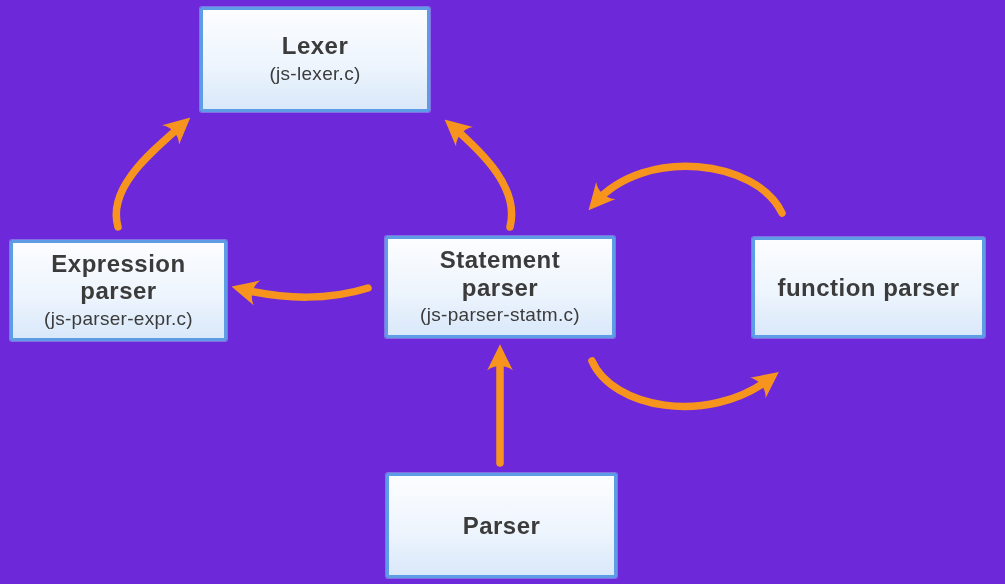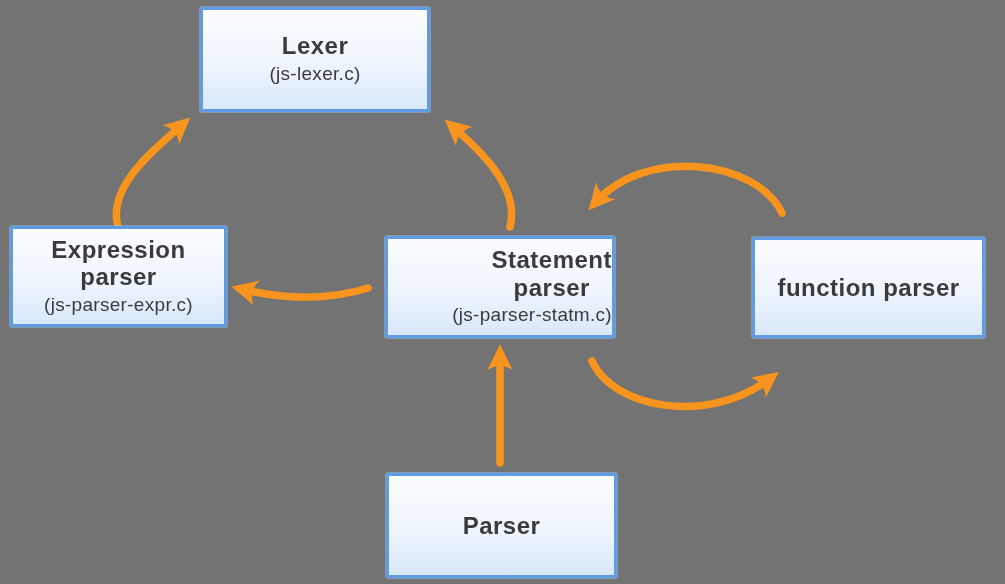--- a/index.html
+++ b/index.html
@@ -12,21 +12,21 @@
   * { margin: 0; padding: 0; box-sizing: border-box; }
   html, body { background: #ffffff; }
   body {
     font-family: "Liberation Sans", "DejaVu Sans", sans-serif;
     color: var(--text-color);
   }
   .stage {
     position: relative;
     width: 1005px;
     height: 584px;
-    background: #737373;
+    background: #6d28d9;
     overflow: hidden;
   }
   .edges {
     position: absolute;
     left: 0; top: 0;
     width: 1005px;
     height: 584px;
     pointer-events: none;
   }
   .edge {
@@ -56,22 +56,22 @@
     line-height: 1.15;
   }
   .node-subtitle {
     font-size: 19px;
     letter-spacing: 0.3px;
     white-space: nowrap;
     line-height: 1.3;
     margin-top: 2px;
   }
   #node-lexer             { left: 200px; top: 7px;   width: 230px; height: 105px; }
-  #node-expression-parser { left: 10px;  top: 226px; width: 217px; height: 101px; }
-  #node-statement-parser  { left: 385px; top: 236px; width: 230px; height: 102px; align-items: flex-end; }
+  #node-expression-parser { left: 10px;  top: 240px; width: 217px; height: 101px; }
+  #node-statement-parser  { left: 385px; top: 236px; width: 230px; height: 102px; }
   #node-function-parser   { left: 752px; top: 237px; width: 233px; height: 101px; }
   #node-parser            { left: 386px; top: 473px; width: 231px; height: 105px; }
 </style>
 </head>
 <body>
 
 <div class="stage">
 
   <svg class="edges" viewBox="0 0 1005 584" xmlns="http://www.w3.org/2000/svg">
     <defs>

